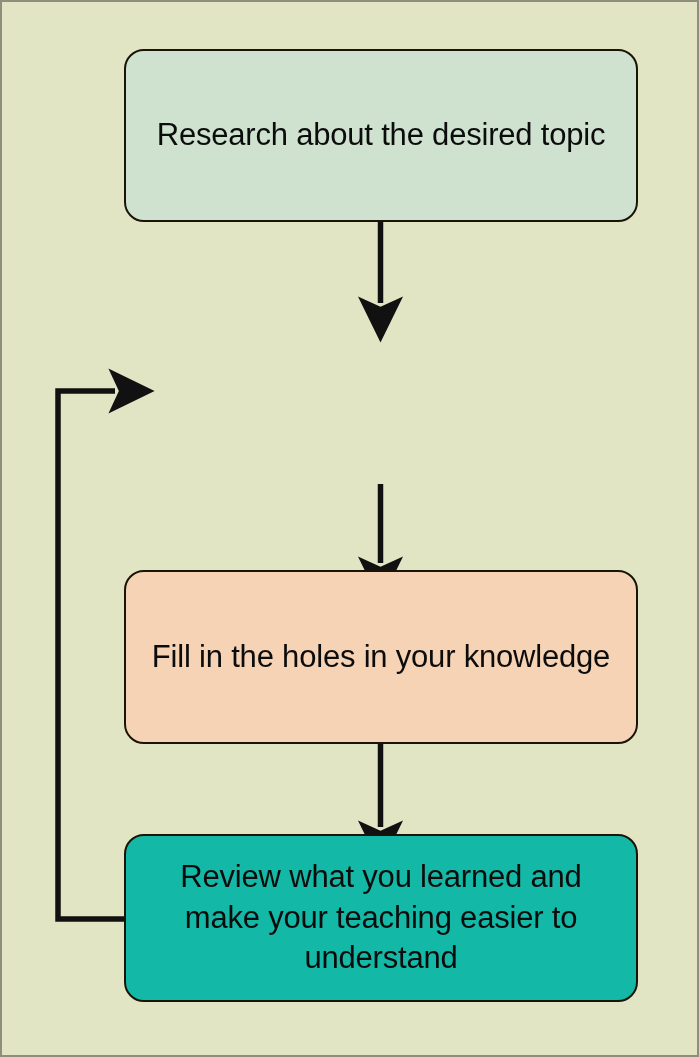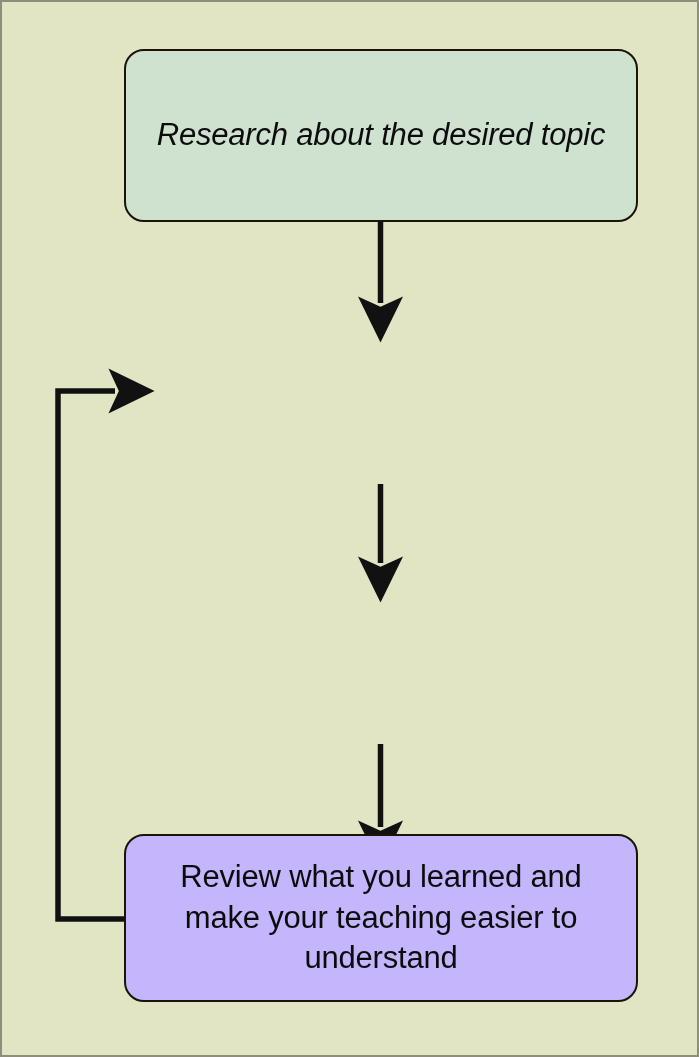--- a/index.html
+++ b/index.html
@@ -41,33 +41,32 @@
     padding: 6px 22px;
     -webkit-font-smoothing: antialiased;
   }
   .node-label {
     display: block;
     width: 100%;
   }
   #node-research {
     left: 122px; top: 47px; width: 514px; height: 173px;
     background: #cfe2d0;
-    font-style: italic;
   }
   #node-teach {
     left: 122px; top: 308px; width: 514px; height: 174px;
     background: #d5cfc8;
   }
   #node-fill-holes {
     left: 122px; top: 568px; width: 514px; height: 174px;
     background: #f6d3b5;
   }
   #node-review {
     left: 122px; top: 832px; width: 514px; height: 168px;
-    background: #c4b5fd;
+    background: #14b8a6;
   }
 </style>
 </head>
 <body>
 
 <div id="canvas">
 
   <svg id="flow-svg" viewBox="0 0 699 1057" xmlns="http://www.w3.org/2000/svg">
     <defs>
       <marker id="arrowhead-down" markerWidth="9" markerHeight="9" refX="1.2" refY="4.5" orient="auto" markerUnits="strokeWidth">
@@ -85,18 +84,21 @@
     <line x1="378.5" y1="742" x2="378.5" y2="825" stroke="#111111" stroke-width="5.5" marker-end="url(#arrowhead-down)"></line>
 
     <path d="M122,917 L56,917 L56,389 L113,389" fill="none" stroke="#111111" stroke-width="5.5" stroke-linecap="butt" stroke-linejoin="miter" marker-end="url(#arrowhead-right)"></path>
   </svg>
 
   <div class="node" id="node-research">
     <span class="node-label">Research about the desired topic</span>
   </div>
 
 
+  <div class="node" id="node-fill-holes">
+    <span class="node-label">Fill in the holes in your knowledge</span>
+  </div>
 
   <div class="node" id="node-review">
     <span class="node-label">Review what you learned and make your teaching easier to understand</span>
   </div>
 
 </div>
 
 </body></html>

